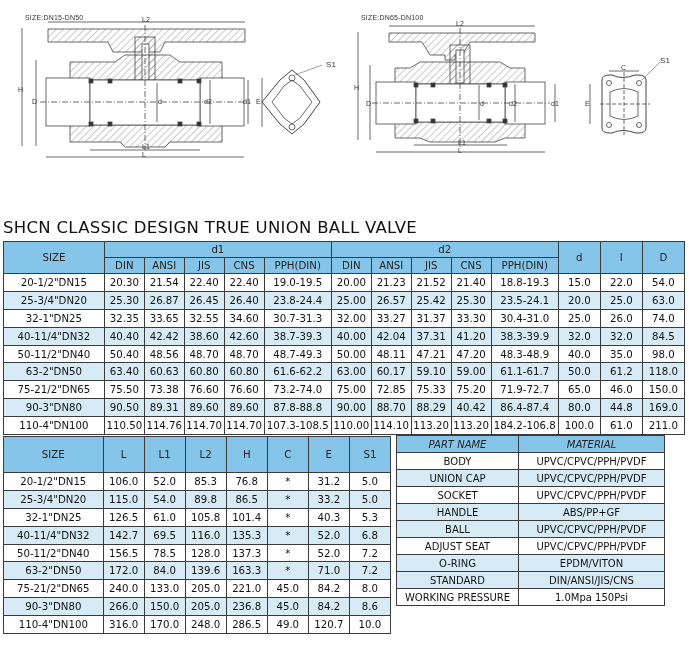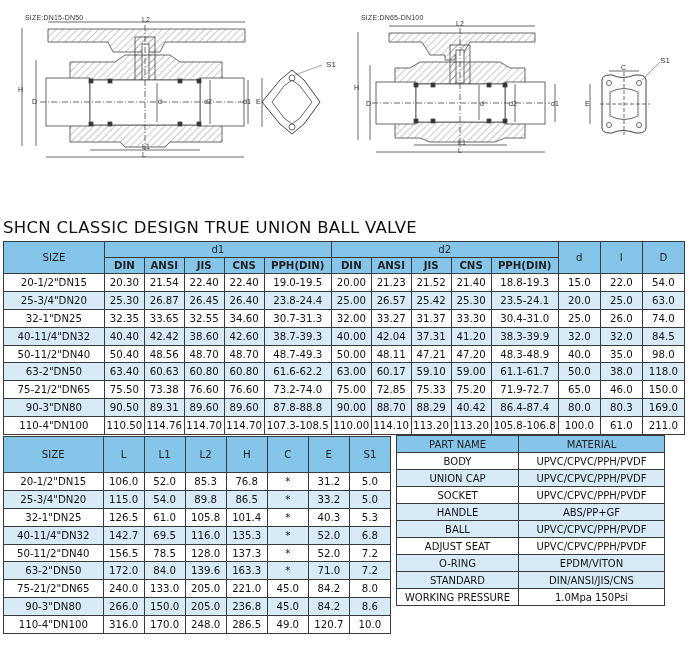--- a/index.html
+++ b/index.html
@@ -8,27 +8,27 @@
   .drawing svg{position:absolute;left:0;top:0;}
   .dlabel{position:absolute;font-family:"Liberation Sans",sans-serif;font-size:7px;color:#333;letter-spacing:0.2px;}
   .title{position:absolute;left:3px;top:218px;font-family:"DejaVu Sans",sans-serif;font-size:16.5px;font-weight:normal;color:#111;letter-spacing:0.3px;white-space:nowrap;}
   table{border-collapse:collapse;position:absolute;font-family:"DejaVu Sans",sans-serif;font-size:10.2px;table-layout:fixed;}
   td,th{border:1px solid #3a3a3a;text-align:center;padding:0;white-space:nowrap;overflow:hidden;font-weight:normal;}
   th{background:#86c5ea;color:#222;}
   tr.alt td{background:#d6ebf6;}
   tr.row td{background:#ffffff;}
   #t1{left:3px;top:241px;width:682px;}
   #t1 tr.h1 th{height:15px;}
-  #t1 tr.h2 th{height:15px;font-weight:bold;}
+  #t1 tr.h2 th{height:15px;}
   #t1 td{height:16.9px;}
   #t2{left:3px;top:436px;width:388px;}
   #t2 th{height:35px;}
   #t2 td{height:16.9px;}
   #t3{left:396px;top:435px;width:268px;font-size:10px;}
-  #t3 th{height:16px;}
+  #t3 th{height:16px;font-style:italic;}
   #t3 td{height:16px;margin-left:31px;}
 </style>
 </head>
 <body>
 
 <div class="drawing">
   <svg width="690" height="205" viewBox="0 0 690 205">
     <defs>
       <pattern id="hatch" width="5" height="5" patternUnits="userSpaceOnUse" patternTransform="rotate(45)">
         <line x1="0" y1="0" x2="0" y2="5" stroke="#777" stroke-width="0.8"></line>
@@ -279,21 +279,21 @@
         <td>60.63</td>
         <td>60.80</td>
         <td>60.80</td>
         <td>61.6-62.2</td>
         <td>63.00</td>
         <td>60.17</td>
         <td>59.10</td>
         <td>59.00</td>
         <td>61.1-61.7</td>
         <td>50.0</td>
-        <td>38.0</td>
+        <td>61.2</td>
         <td>118.0</td>
       </tr>
       <tr class="row">
         <td>75-21/2"DN65</td>
         <td>75.50</td>
         <td>73.38</td>
         <td>76.60</td>
         <td>76.60</td>
         <td>73.2-74.0</td>
         <td>75.00</td>
@@ -311,35 +311,35 @@
         <td>89.31</td>
         <td>89.60</td>
         <td>89.60</td>
         <td>87.8-88.8</td>
         <td>90.00</td>
         <td>88.70</td>
         <td>88.29</td>
         <td>40.42</td>
         <td>86.4-87.4</td>
         <td>80.0</td>
-        <td>80.3</td>
+        <td>44.8</td>
         <td>169.0</td>
       </tr>
       <tr class="row">
         <td>110-4"DN100</td>
         <td>110.50</td>
         <td>114.76</td>
         <td>114.70</td>
         <td>114.70</td>
         <td>107.3-108.5</td>
         <td>110.00</td>
         <td>114.10</td>
         <td>113.20</td>
         <td>113.20</td>
-        <td>105.8-106.8</td>
+        <td>184.2-106.8</td>
         <td>100.0</td>
         <td>61.0</td>
         <td>211.0</td>
       </tr>
     </tbody>
 </table>
 
 <table id="t2">
   <colgroup>
     <col style="width:97px">

